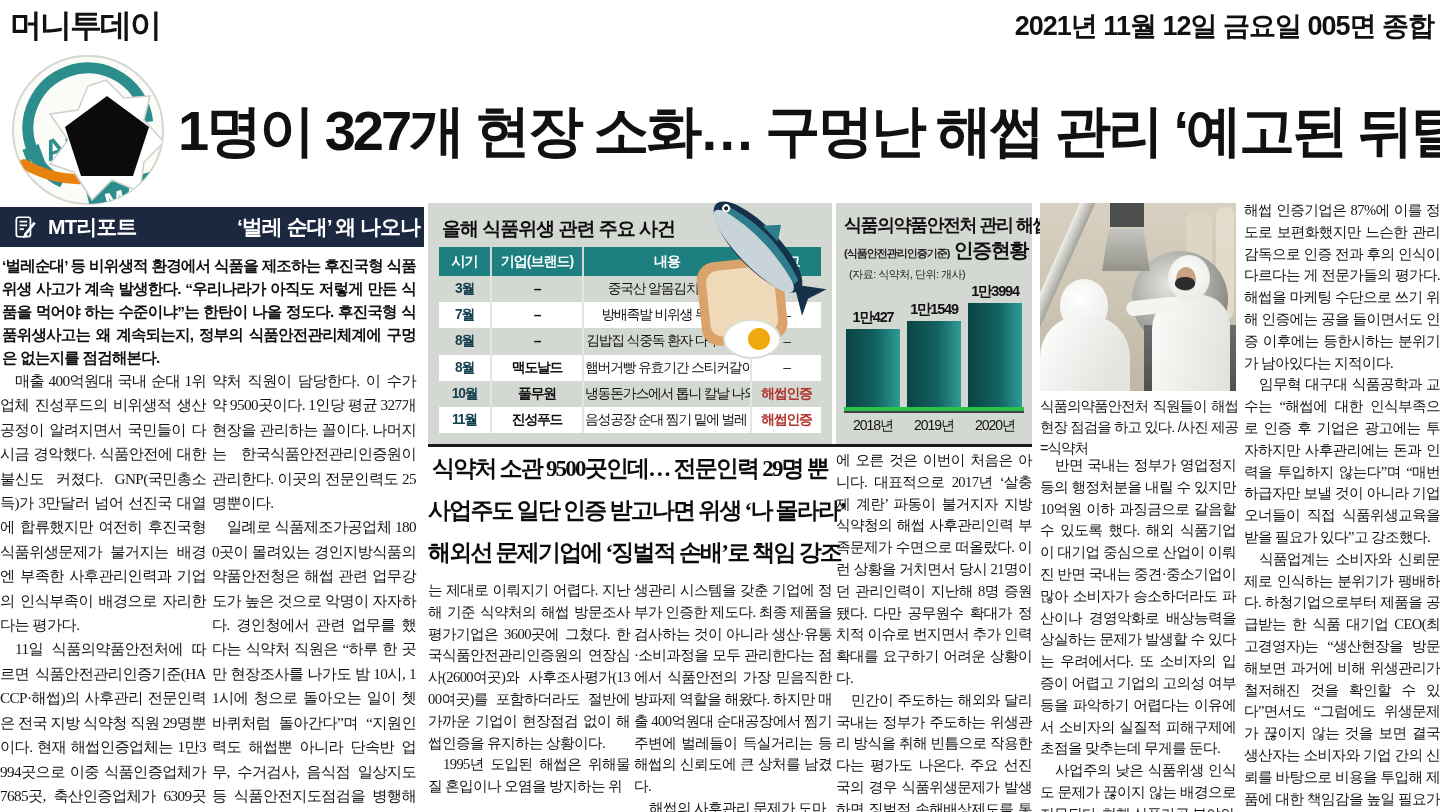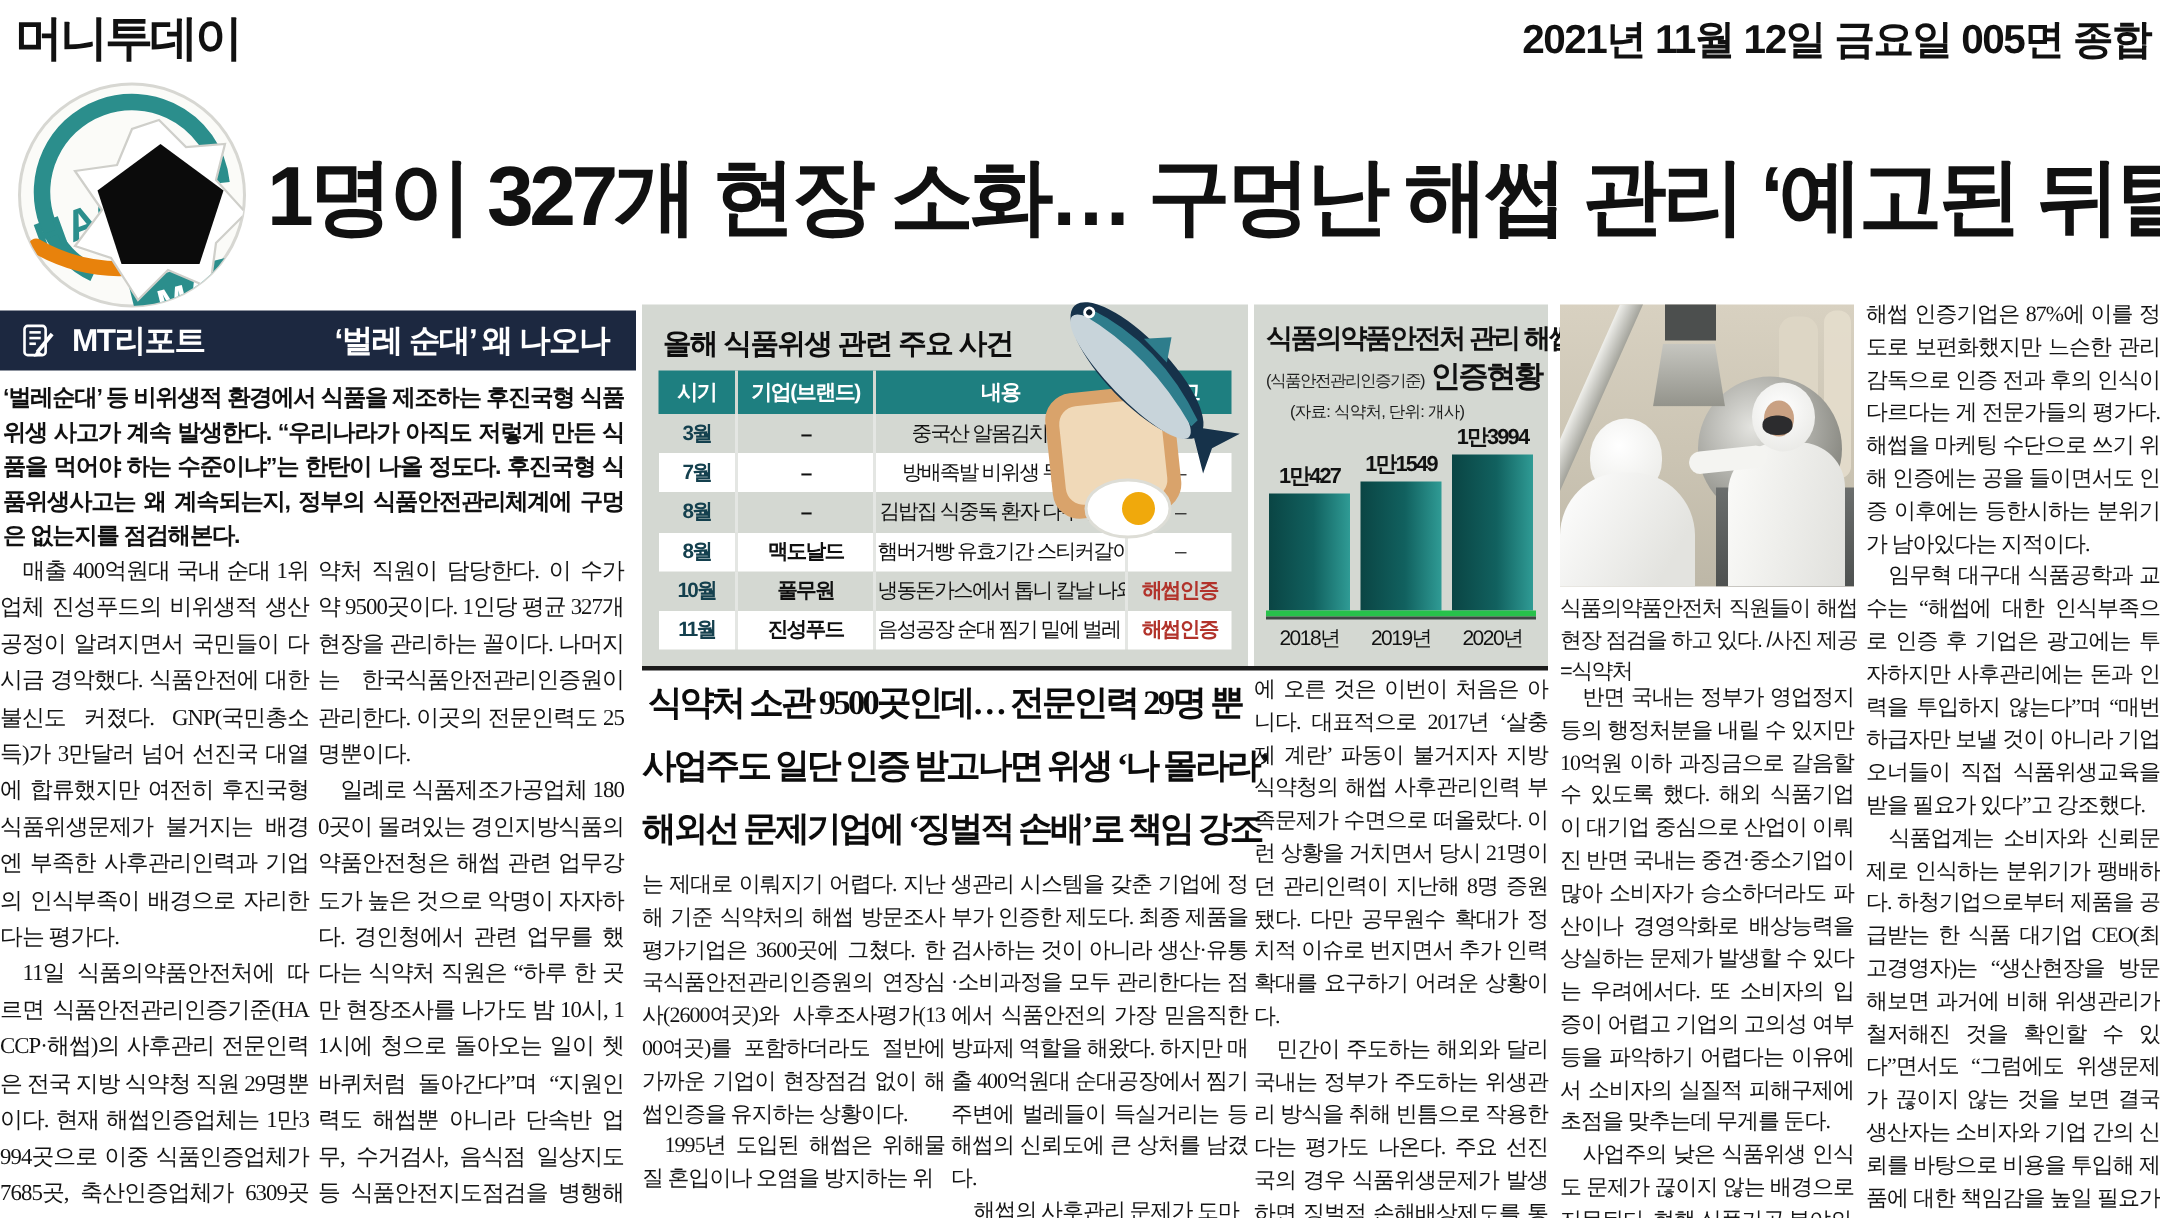--- a/index.html
+++ b/index.html
@@ -15,21 +15,21 @@
             font-family:"Liberation Sans",sans-serif;font-weight:900;font-size:56px;
             letter-spacing:-3px;white-space:nowrap;}
 
   .logo{position:absolute;left:8px;top:54px;width:162px;height:152px;}
 
   
   .report-banner{position:absolute;left:0;top:207px;width:424px;height:40px;background:#1c2840;
             color:#fff;display:flex;align-items:center;font-family:"Liberation Sans",sans-serif;}
   .report-icon{margin-left:12px;display:flex;align-items:center;}
   .report-label{font-size:21px;font-weight:800;margin-left:10px;letter-spacing:-1px;}
-  .report-topic{margin-left:auto;margin-right:18px;font-size:21px;font-weight:800;letter-spacing:-1px;}
+  .report-topic{margin-left:auto;margin-right:4px;font-size:21px;font-weight:800;letter-spacing:-1px;}
 
   .intro{position:absolute;left:2px;top:254px;width:414px;font-family:"Liberation Sans",sans-serif;
          font-weight:700;font-size:15.5px;line-height:23px;text-align:justify;letter-spacing:-0.8px;
          word-break:break-all;}
 
   
   .col{position:absolute;text-align:justify;word-break:break-all;color:#141414;}
   .col p{margin:0;text-indent:15px;}
   .col p.cont{text-indent:0;}
   .col-a{font-size:15.2px;line-height:24.4px;letter-spacing:-0.6px;}
@@ -69,23 +69,23 @@
   .quote{position:absolute;left:428px;top:447px;width:404px;height:128px;display:flex;
          flex-direction:column;justify-content:center;text-align:center;
          font-family:"Liberation Serif",serif;font-weight:700;font-size:23px;
          letter-spacing:-1.8px;line-height:42px;color:#0c0c0c;white-space:nowrap;}
 
   
   .chart{position:absolute;left:836px;top:203px;width:196px;height:241px;background:#d4d8d2;
          font-family:"Liberation Sans",sans-serif;}
   .chart-title1{font-weight:900;font-size:18px;letter-spacing:-1.5px;padding:10px 0 0 8px;white-space:nowrap;}
   .chart-title2{padding-left:8px;white-space:nowrap;}
-  .chart-sub-small{font-size:11px;letter-spacing:-1px;font-weight:400;color:#222;}
+  .chart-sub-small{font-size:11px;letter-spacing:-1px;font-weight:700;color:#222;}
   .chart-sub-bold{font-size:20px;font-weight:700;letter-spacing:-1.5px;}
-  .chart-source{font-size:11px;letter-spacing:-0.5px;padding:3px 0 0 24px;color:#1d1d1d;}
+  .chart-source{font-size:11px;letter-spacing:-0.5px;padding:3px 0 0 13px;color:#1d1d1d;}
   .bars{position:absolute;left:10px;right:10px;bottom:37px;display:flex;
         align-items:flex-end;justify-content:space-between;}
   .bar-group{display:flex;flex-direction:column;align-items:center;width:54px;}
   .bar-value{font-weight:800;font-size:14.5px;letter-spacing:-1.2px;margin-bottom:2px;white-space:nowrap;}
   .bar{width:54px;background:#11615f;}
   .baseline-green{position:absolute;left:8px;right:8px;bottom:33px;height:4px;background:#27c14b;}
   .baseline-dark{position:absolute;left:8px;right:8px;bottom:31px;height:2px;background:#3c4743;}
   .bar-cats{position:absolute;left:10px;right:10px;bottom:9px;display:flex;justify-content:space-between;}
   .bar-cat{width:54px;text-align:center;font-size:14px;letter-spacing:-1px;}
 

